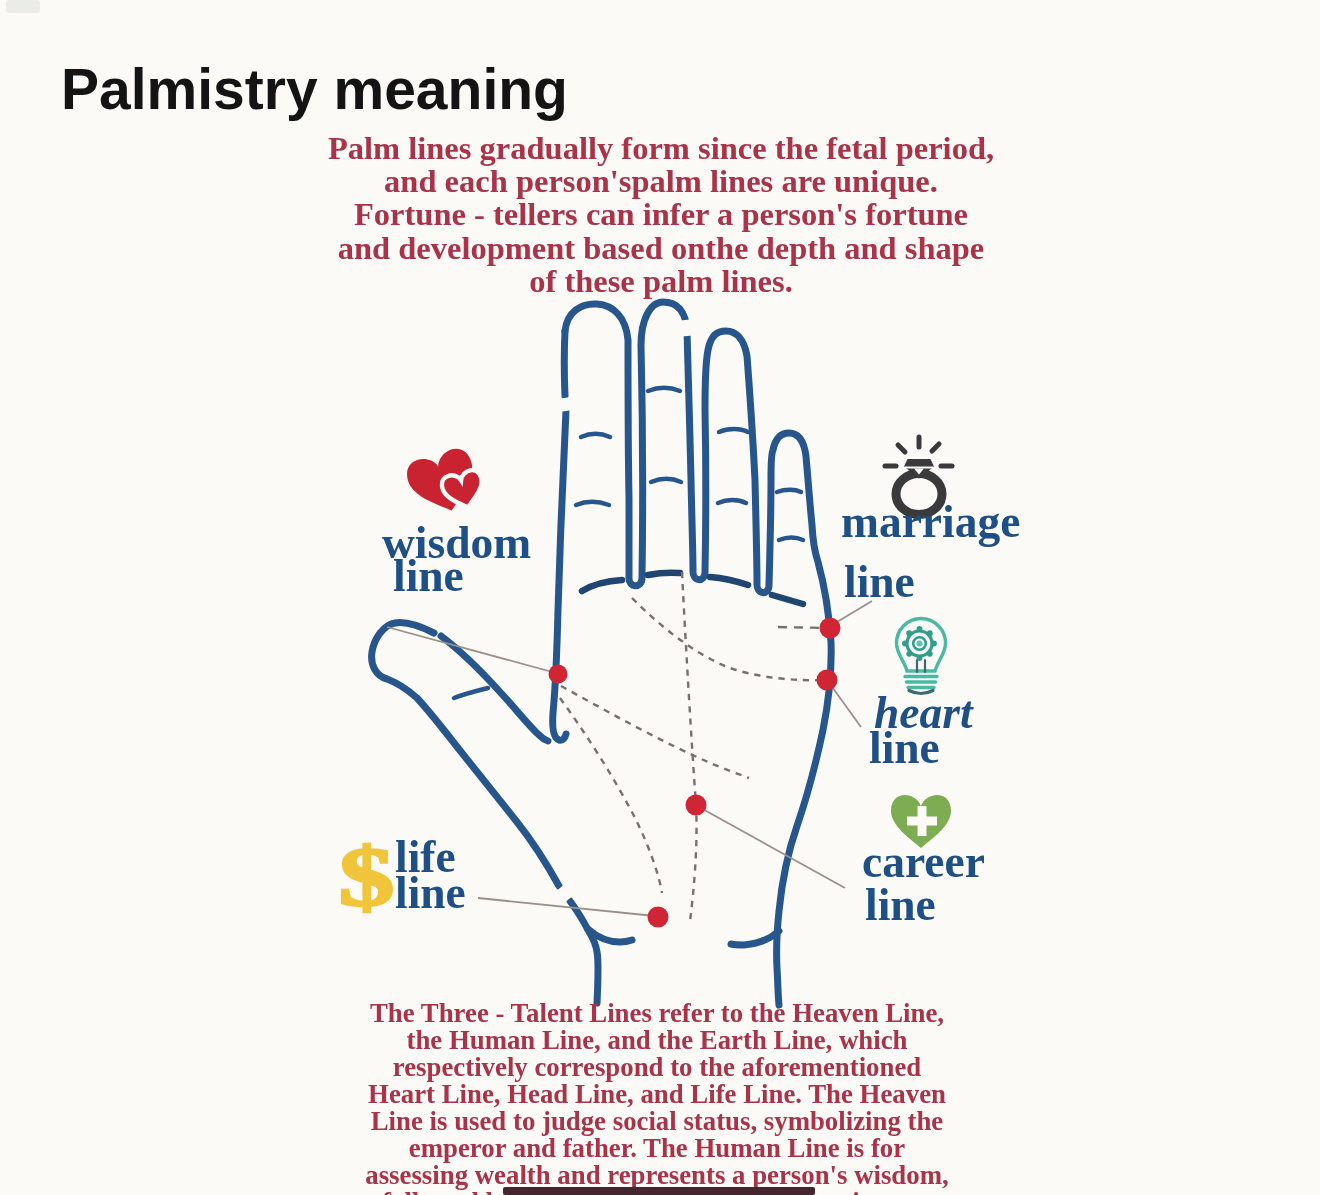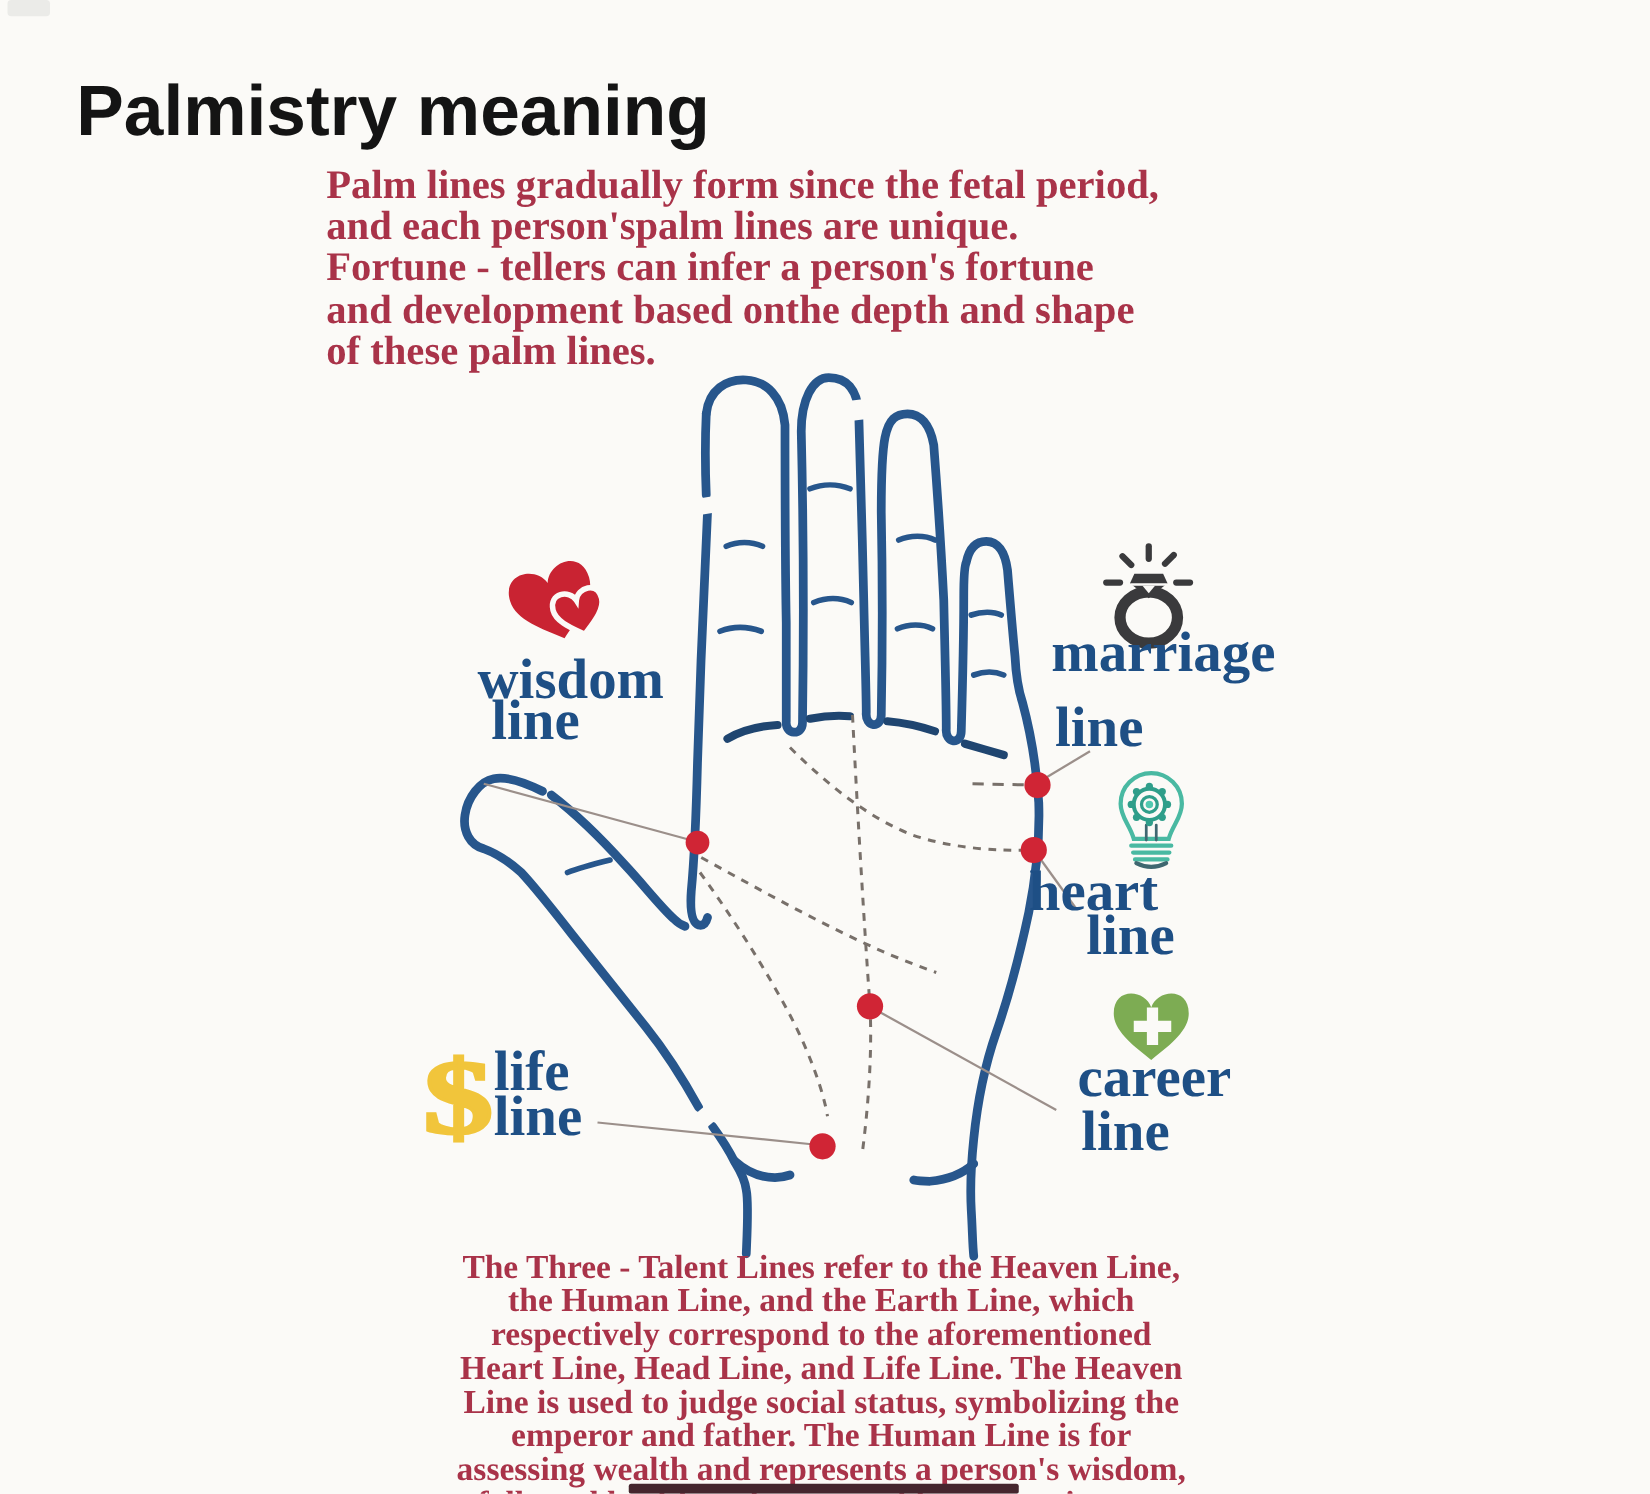--- a/index.html
+++ b/index.html
@@ -1,19 +1,19 @@
 <!DOCTYPE html>
 <html><head>
 <meta charset="utf-8">
 <style>
   html,body{margin:0;padding:0;}
   body{width:1320px;height:1195px;position:relative;overflow:hidden;background:#fbfaf7;font-family:"Liberation Serif",serif;}
   .abs{position:absolute;}
   #title{left:61px;top:35px;font:bold 57px/57px "Liberation Sans",sans-serif;color:#141414;margin-top:26px;}
-  #intro{left:261px;top:131.5px;width:800px;font:bold 32.5px/33.4px "Liberation Serif",serif;color:#a93349;}
+  #intro{left:261px;top:131.5px;width:800px;text-align:center;font:bold 32.5px/33.4px "Liberation Serif",serif;color:#a93349;}
   #bottomtext{left:257px;top:1000px;width:800px;text-align:center;font:bold 26.8px/27px "Liberation Serif",serif;color:#a93349;}
   .lbl{position:absolute;font:bold 45.5px/45.5px "Liberation Serif",serif;color:#1e4f85;white-space:nowrap;}
   #darkbar{left:503px;top:1187px;width:312px;height:8px;background:#45262e;border-radius:2px;}
 </style>
 </head>
 <body>
 <div class="abs" style="left:6px;top:0;width:34px;height:13px;background:#ebebe8;border-radius:3px;"></div>
 <div id="title" class="abs">Palmistry meaning</div>
 <div id="intro" class="abs">Palm lines gradually form since the fetal period,<br>and each person'spalm lines are unique.<br>Fortune - tellers can infer a person's fortune<br>and development based onthe depth and shape<br>of these palm lines.</div>
 
@@ -131,21 +131,21 @@
     <path fill="#fbfaf7" transform="translate(1,3)" d="M -4.5,-15 L 4.5,-15 L 4.5,-4.5 L 15,-4.5 L 15,4.5 L 4.5,4.5 L 4.5,15 L -4.5,15 L -4.5,4.5 L -15,4.5 L -15,-4.5 L -4.5,-4.5 Z"></path>
   </g>
 
   <text x="0" y="0" transform="translate(338.5,906) scale(1.32 1)" font-family="Liberation Serif" font-weight="bold" font-size="85" fill="#f1c53b" stroke="#f1c53b" stroke-width="2.4">$</text>
 </svg>
 
 <div class="lbl" style="left:382px;top:520px;font-family:Liberation Serif, serif;">wisdom</div>
 <div class="lbl" style="left:393px;top:553px;">line</div>
 <div class="lbl" style="left:841px;top:499px;">marriage</div>
 <div class="lbl" style="left:844px;top:559px;">line</div>
-<div class="lbl" style="left:823px;top:690px;">heart</div>
+<div class="lbl" style="left:874px;top:690px;font-style:italic;">heart</div>
 <div class="lbl" style="left:869px;top:725px;">line</div>
 <div class="lbl" style="left:862px;top:839px;text-align:right;">career</div>
 <div class="lbl" style="left:865px;top:882px;">line</div>
 <div class="lbl" style="left:395px;top:834px;">life</div>
 <div class="lbl" style="left:395px;top:870px;">line</div>
 
 <div id="bottomtext" class="abs">The Three - Talent Lines refer to the Heaven Line,<br>the Human Line, and the Earth Line, which<br>respectively correspond to the aforementioned<br>Heart Line, Head Line, and Life Line. The Heaven<br>Line is used to judge social status, symbolizing the<br>emperor and father. The Human Line is for<br>assessing wealth and represents a person's wisdom,<br>followed health and career achievements in turn</div>
 <div id="darkbar" class="abs"></div>
 
 </body></html>

